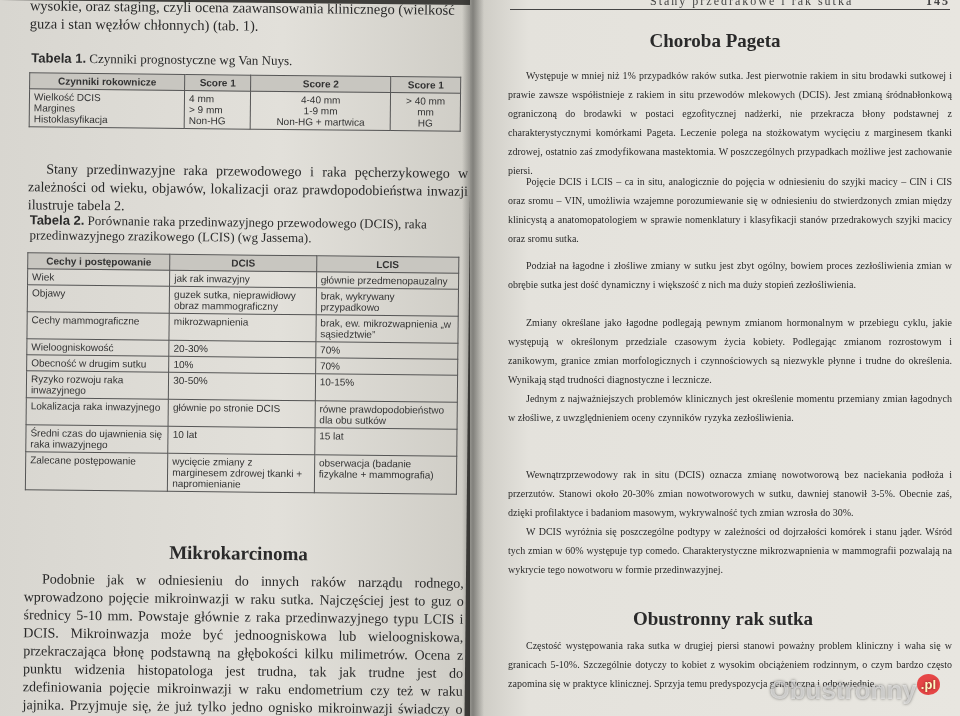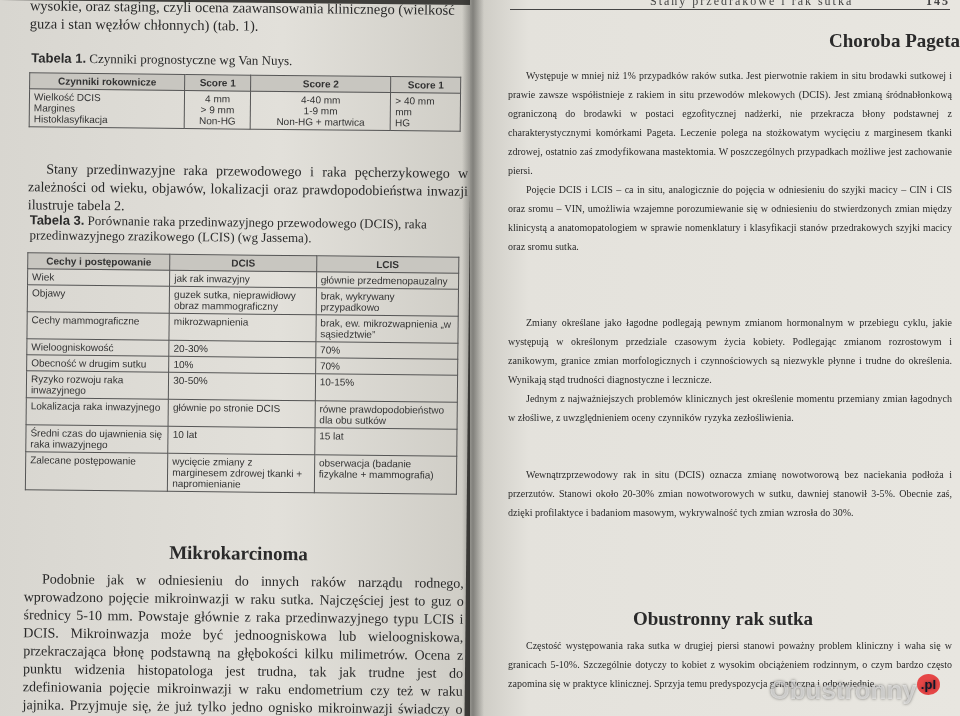--- a/index.html
+++ b/index.html
@@ -21,21 +21,21 @@
   .t2 { left: 30px; top: 252px; width: 432px; }
   .l-para { position: absolute; left: 30px; width: 440px; font-size: 14px; line-height: 18px; text-indent: 18px; text-align: justify; }
   .h-mikro { position: absolute; left: 175px; top: 540px; font-size: 19px; font-weight: bold; font-family: "Liberation Serif", serif; }
 
   
   .r-header { position: absolute; top: -6px; left: 40px; width: 440px; height: 16px; border-bottom: 1px solid #444; font-size: 12px; letter-spacing: 2px; color: #444; }
   .r-header .pn { position: absolute; right: 0; top: 0; font-weight: bold; }
   .r-title { position: absolute; left: 0; width: 490px; text-align: center; font-size: 19px; font-weight: bold; }
   .r-para { position: absolute; left: 38px; width: 444px; font-size: 10px; line-height: 19px; text-align: justify; text-indent: 18px; }
   .watermark { position: absolute; right: 20px; bottom: 10px; font-family: "Liberation Sans", sans-serif; font-size: 26px; font-weight: bold; color: rgba(255,255,255,0.55); text-shadow: 0 0 3px rgba(0,0,0,0.5); }
-  .watermark .pl { font-size: 13px; background: #e64646; color: #0f172a; border-radius: 50%; padding: 3px 4px; vertical-align: super; }
+  .watermark .pl { font-size: 13px; background: #e64646; color: #fef9c3; border-radius: 50%; padding: 3px 4px; vertical-align: super; }
 </style>
 </head>
 <body>
 
 <div class="spread">
 
   <div class="page left">
     <div class="l-intro">wysokie, oraz staging, czyli ocena zaawansowania klinicznego (wielkość guza i stan węzłów chłonnych) (tab. 1).</div>
 
     <div class="tcap" style="top:50px;">
@@ -47,37 +47,37 @@
           <tr>
         <th>Czynniki rokownicze</th>
         <th>Score 1</th>
         <th>Score 2</th>
         <th>Score 1</th>
       </tr>
       <tr>
         <td style="white-space:pre-line">Wielkość DCIS
 Margines
 Histoklasyfikacja</td>
-        <td style="white-space:pre-line;text-align:center">4 mm
+        <td style="white-space:pre-line;">4 mm
 &gt; 9 mm
 Non-HG</td>
         <td style="white-space:pre-line;text-align:center">4-40 mm
 1-9 mm
 Non-HG + martwica</td>
-        <td style="white-space:pre-line;text-align:left">&gt; 40 mm
+        <td style="white-space:pre-line;text-align:center">&gt; 40 mm
 mm
 HG</td>
       </tr>
     </tbody>
       </table>
 
     <div class="l-para" style="top:160px;">Stany przedinwazyjne raka przewodowego i raka pęcherzykowego w zależności od wieku, objawów, lokalizacji oraz prawdopodobieństwa inwazji ilustruje tabela 2.</div>
 
     <div class="tcap" style="top:212px; width:430px; line-height:15px;">
-      <b>Tabela 3.</b>
+      <b>Tabela 2.</b>
       <span>Porównanie raka przedinwazyjnego przewodowego (DCIS), raka przedinwazyjnego zrazikowego (LCIS) (wg Jassema).</span>
     </div>
     <table class="tb t2">
       <tbody>
           <tr>
         <th style="width:33%">Cechy i postępowanie</th>
         <th style="width:34%">DCIS</th>
         <th style="width:33%">LCIS</th>
       </tr>
       <tr>
@@ -131,27 +131,29 @@
     <div class="h-mikro">Mikrokarcinoma</div>
     <div class="l-para" style="top:570px;">Podobnie jak w odniesieniu do innych raków narządu rodnego, wprowadzono pojęcie mikroinwazji w raku sutka. Najczęściej jest to guz o średnicy 5-10 mm. Powstaje głównie z raka przedinwazyjnego typu LCIS i DCIS. Mikroinwazja może być jednoogniskowa lub wieloogniskowa, przekraczająca błonę podstawną na głębokości kilku milimetrów. Ocena z punktu widzenia histopatologa jest trudna, tak jak trudne jest do zdefiniowania pojęcie mikroinwazji w raku endometrium czy też w raku jajnika. Przyjmuje się, że już tylko jedno ognisko mikroinwazji świadczy o wczesnej inwazji.</div>
   </div>
 
   <div class="page right">
     <div class="r-header">
       <span style="margin-left:140px">Stany przedrakowe i rak sutka</span>
       <span class="pn">145</span>
     </div>
 
-    <div class="r-title" style="top:30px;text-align:right;">Choroba Pageta</div>
+    <div class="r-title" style="top:30px;">Choroba Pageta</div>
 
     <div class="r-para" style="top:66px;">Występuje w mniej niż 1% przypadków raków sutka. Jest pierwotnie rakiem in situ brodawki sutkowej i prawie zawsze współistnieje z rakiem in situ przewodów mlekowych (DCIS). Jest zmianą śródnabłonkową ograniczoną do brodawki w postaci egzofitycznej nadżerki, nie przekracza błony podstawnej z charakterystycznymi komórkami Pageta. Leczenie polega na stożkowatym wycięciu z marginesem tkanki zdrowej, ostatnio zaś zmodyfikowana mastektomia. W poszczególnych przypadkach możliwe jest zachowanie piersi.</div>
-    <div class="r-para" style="top:180px;">Pojęcie DCIS i LCIS – ca in situ, analogicznie do pojęcia w odniesieniu do szyjki macicy – CIN i CIS oraz sromu – VIN, umożliwia wzajemne porozumiewanie się w odniesieniu do stwierdzonych zmian między klinicystą a anatomopatologiem w sprawie nomenklatury i klasyfikacji stanów przedrakowych szyjki macicy oraz sromu sutka.</div>
+    <div class="r-para" style="top:172px;">Pojęcie DCIS i LCIS – ca in situ, analogicznie do pojęcia w odniesieniu do szyjki macicy – CIN i CIS oraz sromu – VIN, umożliwia wzajemne porozumiewanie się w odniesieniu do stwierdzonych zmian między klinicystą a anatomopatologiem w sprawie nomenklatury i klasyfikacji stanów przedrakowych szyjki macicy oraz sromu sutka.</div>
+    <div class="r-para" style="top:256px;">Podział na łagodne i złośliwe zmiany w sutku jest zbyt ogólny, bowiem proces zezłośliwienia zmian w obrębie sutka jest dość dynamiczny i większość z nich ma duży stopień zezłośliwienia.</div>
     <div class="r-para" style="top:389px;">Jednym z najważniejszych problemów klinicznych jest określenie momentu przemiany zmian łagodnych w złośliwe, z uwzględnieniem oceny czynników ryzyka zezłośliwienia.</div>
     <div class="r-para" style="top:313px;">Zmiany określane jako łagodne podlegają pewnym zmianom hormonalnym w przebiegu cyklu, jakie występują w określonym przedziale czasowym życia kobiety. Podlegając zmianom rozrostowym i zanikowym, granice zmian morfologicznych i czynnościowych są niezwykle płynne i trudne do określenia. Wynikają stąd trudności diagnostyczne i lecznicze.</div>
     <div class="r-para" style="top:465px;">Wewnątrzprzewodowy rak in situ (DCIS) oznacza zmianę nowotworową bez naciekania podłoża i przerzutów. Stanowi około 20-30% zmian nowotworowych w sutku, dawniej stanowił 3-5%. Obecnie zaś, dzięki profilaktyce i badaniom masowym, wykrywalność tych zmian wzrosła do 30%.</div>
+    <div class="r-para" style="top:522px;">W DCIS wyróżnia się poszczególne podtypy w zależności od dojrzałości komórek i stanu jąder. Wśród tych zmian w 60% występuje typ comedo. Charakterystyczne mikrozwapnienia w mammografii pozwalają na wykrycie tego nowotworu w formie przedinwazyjnej.</div>
 
     <div class="r-title" style="top:608px;margin-left:8px;">Obustronny rak sutka</div>
     <div class="r-para" style="top:636px;">Częstość występowania raka sutka w drugiej piersi stanowi poważny problem kliniczny i waha się w granicach 5-10%. Szczególnie dotyczy to kobiet z wysokim obciążeniem rodzinnym, o czym bardzo często zapomina się w praktyce klinicznej. Sprzyja temu predyspozycja genetyczna i odpowiednie...</div>
 
     <div class="watermark">
       <span>Obustronny</span><span class="pl">.pl</span>
     </div>
   </div>
 
   <div class="gutter"></div>

